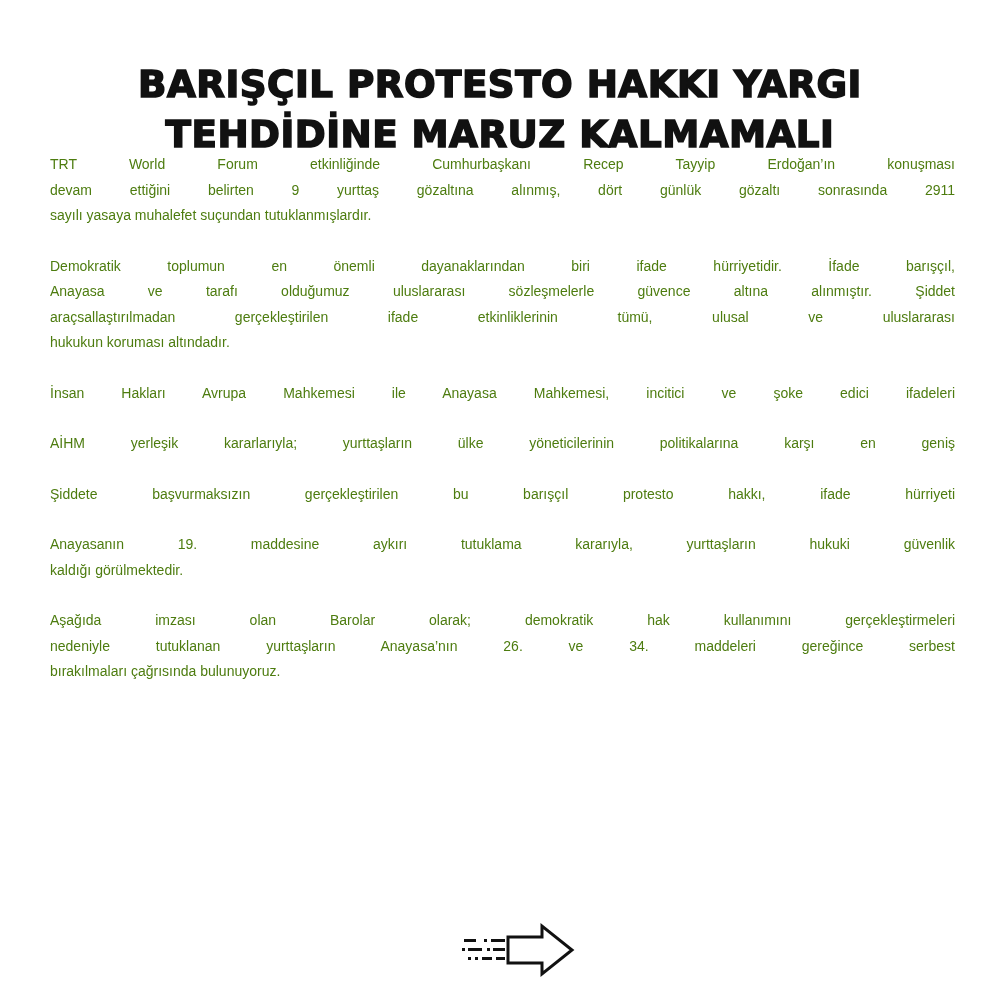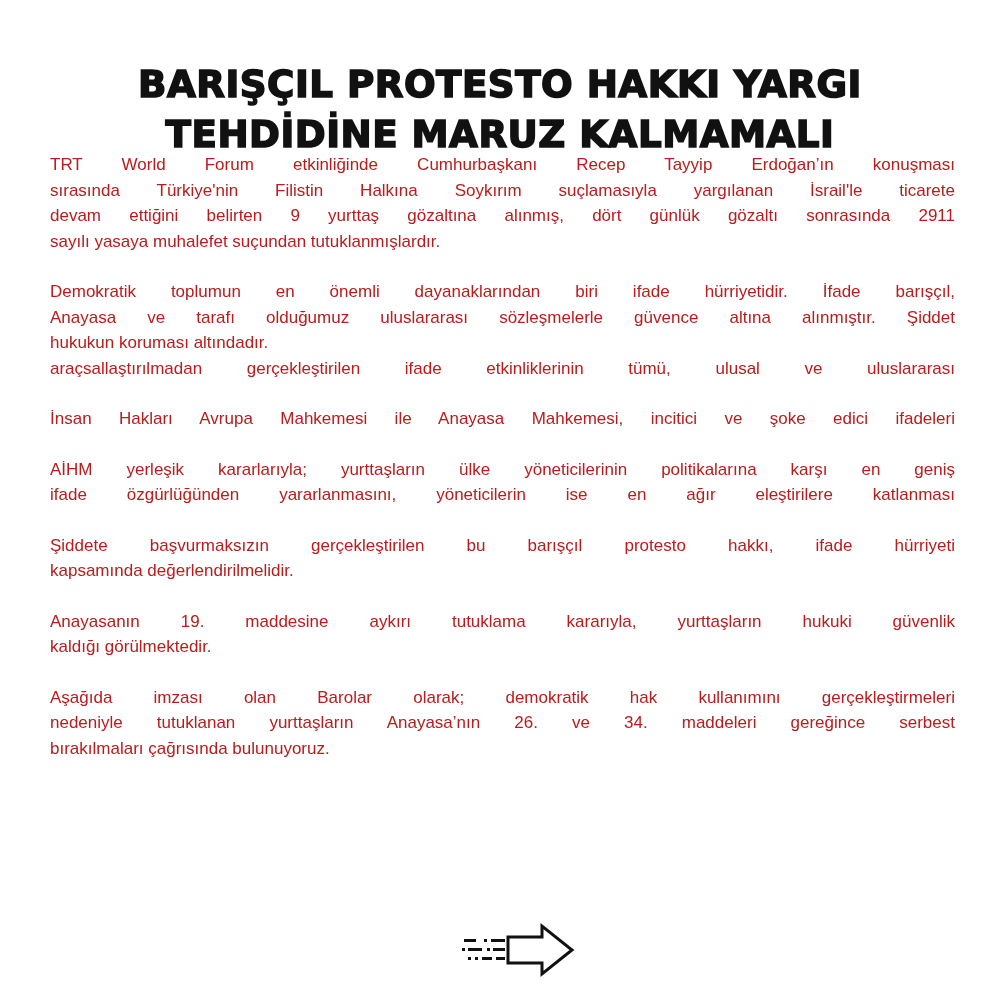--- a/index.html
+++ b/index.html
@@ -36,23 +36,23 @@
       transform: scaleX(0.98);
       -webkit-text-stroke: 1.6px #111111;
     }
     .title .line { display: block; }
     .body {
       position: absolute;
       left: 50px;
       top: 152px;
       width: 905px;
       font-family: "Liberation Sans", sans-serif;
-      font-size: 17px;
+      font-size: 14px;
       line-height: 25.5px;
-      color: #b91c1c;
+      color: #4d7c0f;
     }
     .para {
       margin: 0 0 25px 0;
       text-align: justify;
     }
     .para .ln {
       display: block;
       text-align: justify;
       text-align-last: justify;
       white-space: nowrap;
@@ -75,44 +75,41 @@
 
   <h1 class="title">
     <span class="line">BARIŞÇIL PROTESTO HAKKI YARGI</span>
     <span class="line">TEHDİDİNE MARUZ KALMAMALI</span>
   </h1>
 
   <div class="body">
 
     <p class="para">
       <span class="ln">TRT World Forum etkinliğinde Cumhurbaşkanı Recep Tayyip Erdoğan’ın konuşması</span>
-      <span class="ln">sırasında Türkiye'nin Filistin Halkına Soykırım suçlamasıyla yargılanan İsrail'le ticarete</span>
       <span class="ln">devam ettiğini belirten 9 yurttaş gözaltına alınmış, dört günlük gözaltı sonrasında 2911</span>
       <span class="ln last">sayılı yasaya muhalefet suçundan tutuklanmışlardır.</span>
     </p>
 
     <p class="para">
       <span class="ln">Demokratik toplumun en önemli dayanaklarından biri ifade hürriyetidir. İfade barışçıl,</span>
       <span class="ln">Anayasa ve tarafı olduğumuz uluslararası sözleşmelerle güvence altına alınmıştır. Şiddet</span>
+      <span class="ln">araçsallaştırılmadan  gerçekleştirilen ifade etkinliklerinin tümü, ulusal ve uluslararası</span>
       <span class="ln last">hukukun koruması altındadır.</span>
-      <span class="ln">araçsallaştırılmadan  gerçekleştirilen ifade etkinliklerinin tümü, ulusal ve uluslararası</span>
     </p>
 
     <p class="para">
       <span class="ln">İnsan Hakları Avrupa Mahkemesi ile Anayasa Mahkemesi,  incitici ve şoke edici ifadeleri</span>
     </p>
 
     <p class="para">
       <span class="ln">AİHM yerleşik kararlarıyla; yurttaşların ülke yöneticilerinin politikalarına karşı en geniş</span>
-      <span class="ln">ifade özgürlüğünden yararlanmasını, yöneticilerin ise en ağır eleştirilere katlanması</span>
     </p>
 
     <p class="para">
       <span class="ln">Şiddete başvurmaksızın gerçekleştirilen bu barışçıl protesto hakkı, ifade hürriyeti</span>
-      <span class="ln last">kapsamında değerlendirilmelidir.</span>
     </p>
 
     <p class="para">
       <span class="ln">Anayasanın 19. maddesine aykırı tutuklama kararıyla, yurttaşların hukuki güvenlik</span>
       <span class="ln last">kaldığı görülmektedir.</span>
     </p>
 
     <p class="para">
       <span class="ln">Aşağıda imzası olan Barolar olarak; demokratik hak kullanımını gerçekleştirmeleri</span>
       <span class="ln">nedeniyle tutuklanan yurttaşların Anayasa’nın 26. ve 34. maddeleri gereğince serbest</span>

